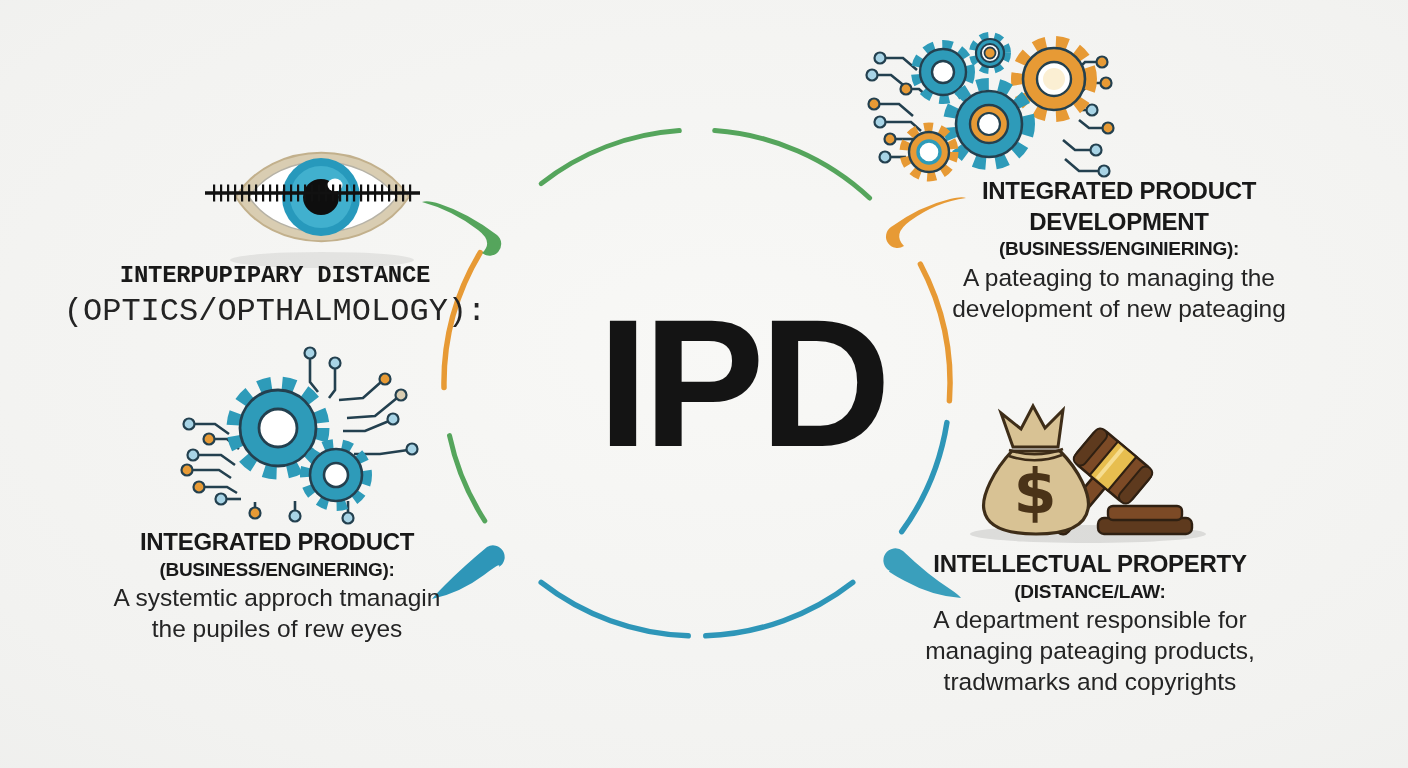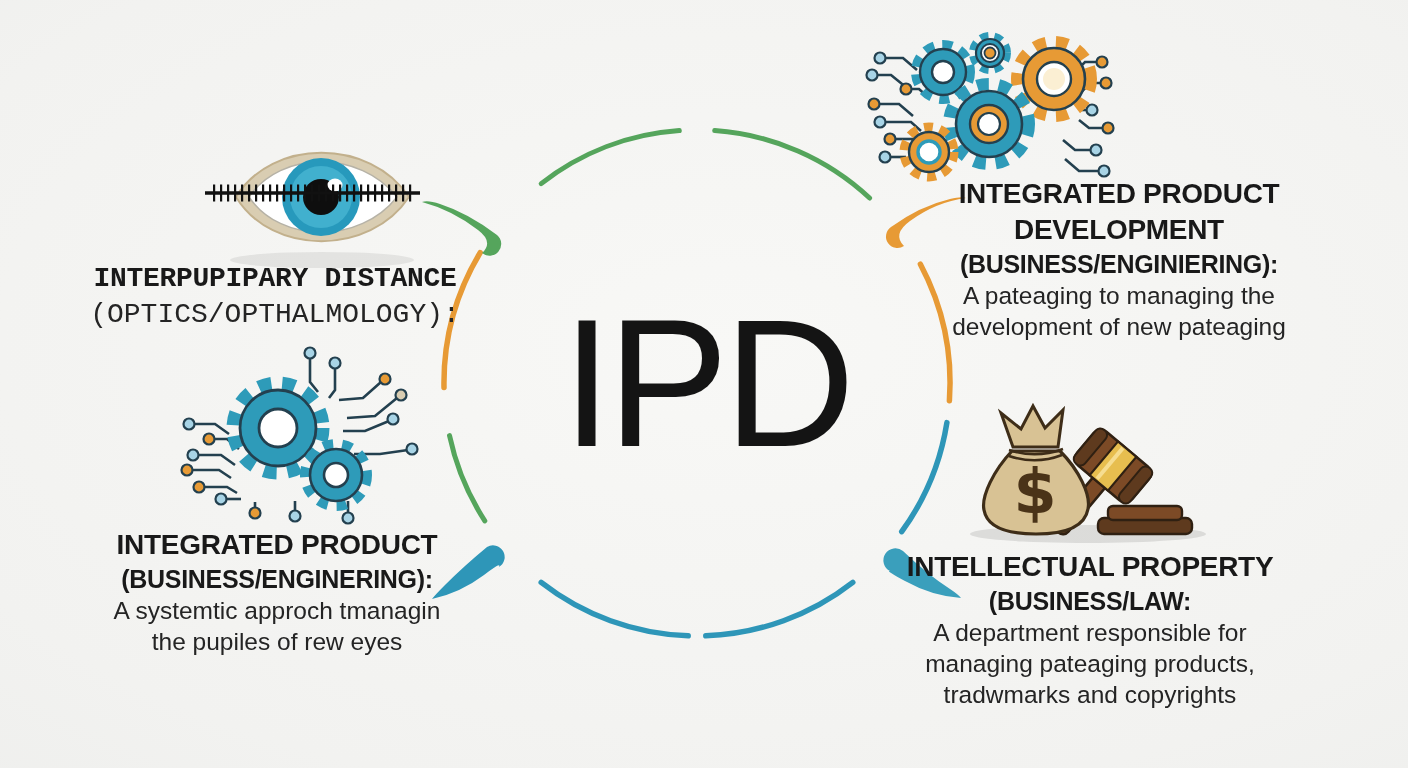--- a/index.html
+++ b/index.html
@@ -4,27 +4,27 @@
 <style>
   html,body{margin:0;padding:0;background:#d8d8d6;}
   .canvas{
     position:relative;width:1408px;height:768px;overflow:hidden;
     font-family:"Liberation Sans", sans-serif;
     background:radial-gradient(ellipse 130% 125% at 52% 45%, #f8f8f6 0%, #f2f2f0 48%, #ebecea 78%, #e0e2e0 100%);
     color:var(--text,#1c1c1c);
   }
   .overlay-svg{position:absolute;left:0;top:0;}
   .txt{position:absolute;transform:translateX(-50%);text-align:center;white-space:nowrap;}
-  .h{font-weight:700;font-size:28px;line-height:1.28;letter-spacing:-0.3px;color:#191919;}
-  .sub-bold{font-weight:700;font-size:25px;line-height:1.28;letter-spacing:-0.3px;color:#191919;}
-  .sub-reg{font-weight:400;font-size:28px;line-height:1.25;color:#242424;}
+  .h{font-weight:700;font-size:24px;line-height:1.28;letter-spacing:-0.3px;color:#191919;}
+  .sub-bold{font-weight:700;font-size:19px;line-height:1.28;letter-spacing:-0.3px;color:#191919;}
+  .sub-reg{font-weight:400;font-size:32px;line-height:1.25;color:#242424;}
   .b{font-weight:400;font-size:24.5px;line-height:1.27;color:#242424;}
   .center-acronym{
-    position:absolute;left:706px;top:390px;transform:translate(-50%,-54%);
-    font-size:182px;font-weight:400;letter-spacing:-5px;color:#141414;line-height:1;
+    position:absolute;left:742px;top:390px;transform:translate(-50%,-54%);
+    font-size:182px;font-weight:700;letter-spacing:-5px;color:#141414;line-height:1;
   }
 </style>
 </head>
 <body>
 
 <div class="canvas">
 
   <svg class="overlay-svg" width="1408" height="768" viewBox="0 0 1408 768">
 
     <g fill="none" stroke-linecap="round">
@@ -224,19 +224,19 @@
 
   <div class="txt" style="left:277px;top:527px;">
     <div class="h">INTEGRATED PRODUCT</div>
     <div class="sub-bold">(BUSINESS/ENGINERING):</div>
     <div class="b">A systemtic approch tmanagin</div>
     <div class="b">the pupiles of rew eyes</div>
   </div>
 
   <div class="txt" style="left:1090px;top:549px;">
     <div class="h">INTELLECTUAL PROPERTY</div>
-    <div class="sub-bold">(BUSINESS/LAW:</div>
+    <div class="sub-bold">(DISTANCE/LAW:</div>
     <div class="b">A department responsible for</div>
     <div class="b">managing pateaging products,</div>
     <div class="b">tradwmarks and copyrights</div>
   </div>
 
 </div>
 
 </body></html>

